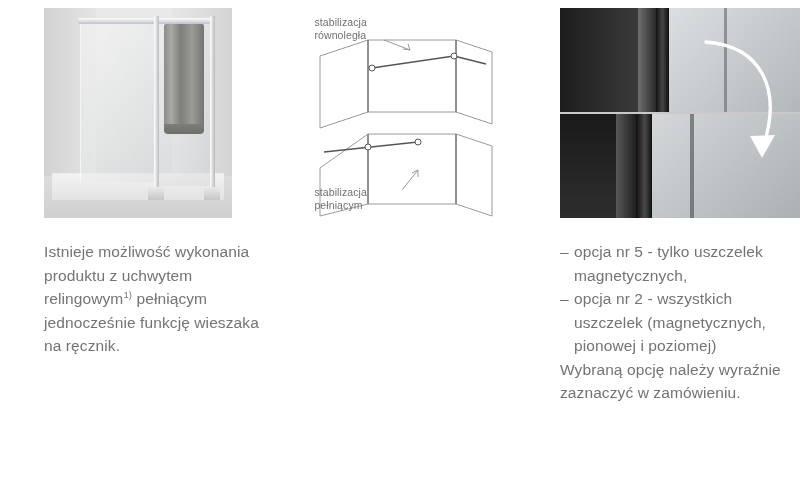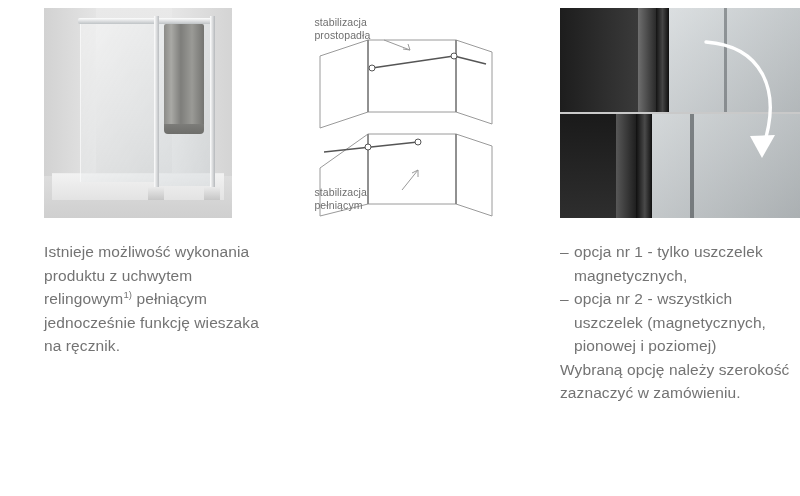--- a/index.html
+++ b/index.html
@@ -258,21 +258,21 @@
             <circle cx="112" cy="134" r="3" fill="#ffffff" stroke="#555555"></circle>
             <circle cx="62" cy="139" r="3" fill="#ffffff" stroke="#555555"></circle>
 
             <path d="M96 182 L112 162" stroke="#9a9a9a"></path>
             <path d="M112 162 l0 7 M112 162 l-6 3" stroke="#9a9a9a"></path>
           </g>
         </svg>
 
         <div class="f2-label f2-label-top">
           <div>stabilizacja</div>
-          <div>prostopadła</div>
+          <div>równoległa</div>
         </div>
         <div class="f2-label f2-label-bottom">
           <div>stabilizacja</div>
           <div>pełniącym</div>
         </div>
       </div>
 
     </div>
 
     <div class="col col-3">
@@ -294,25 +294,25 @@
         <svg class="f3-arrow" viewBox="0 0 96 150">
           <path d="M6 10 C 60 14, 84 56, 62 118" fill="none" stroke="#ffffff" stroke-width="3.4" stroke-linecap="round"></path>
           <path d="M62 126 L50 104 L75 103 Z" fill="#ffffff"></path>
         </svg>
       </div>
 
       <div class="caption">
         <ul class="bullets">
           <li>
             <span class="dash">–</span>
-            <span>opcja nr 1 - tylko uszczelek magnetycznych,</span>
+            <span>opcja nr 5 - tylko uszczelek magnetycznych,</span>
           </li>
           <li>
             <span class="dash">–</span>
             <span>opcja nr 2 - wszystkich uszczelek (magnetycznych, pionowej i poziomej)</span>
           </li>
         </ul>
-        <p class="para">Wybraną opcję należy szerokość zaznaczyć w zamówieniu.</p>
+        <p class="para">Wybraną opcję należy wyraźnie zaznaczyć w zamówieniu.</p>
       </div>
     </div>
 
   </div>
 </div>
 
 </body></html>

